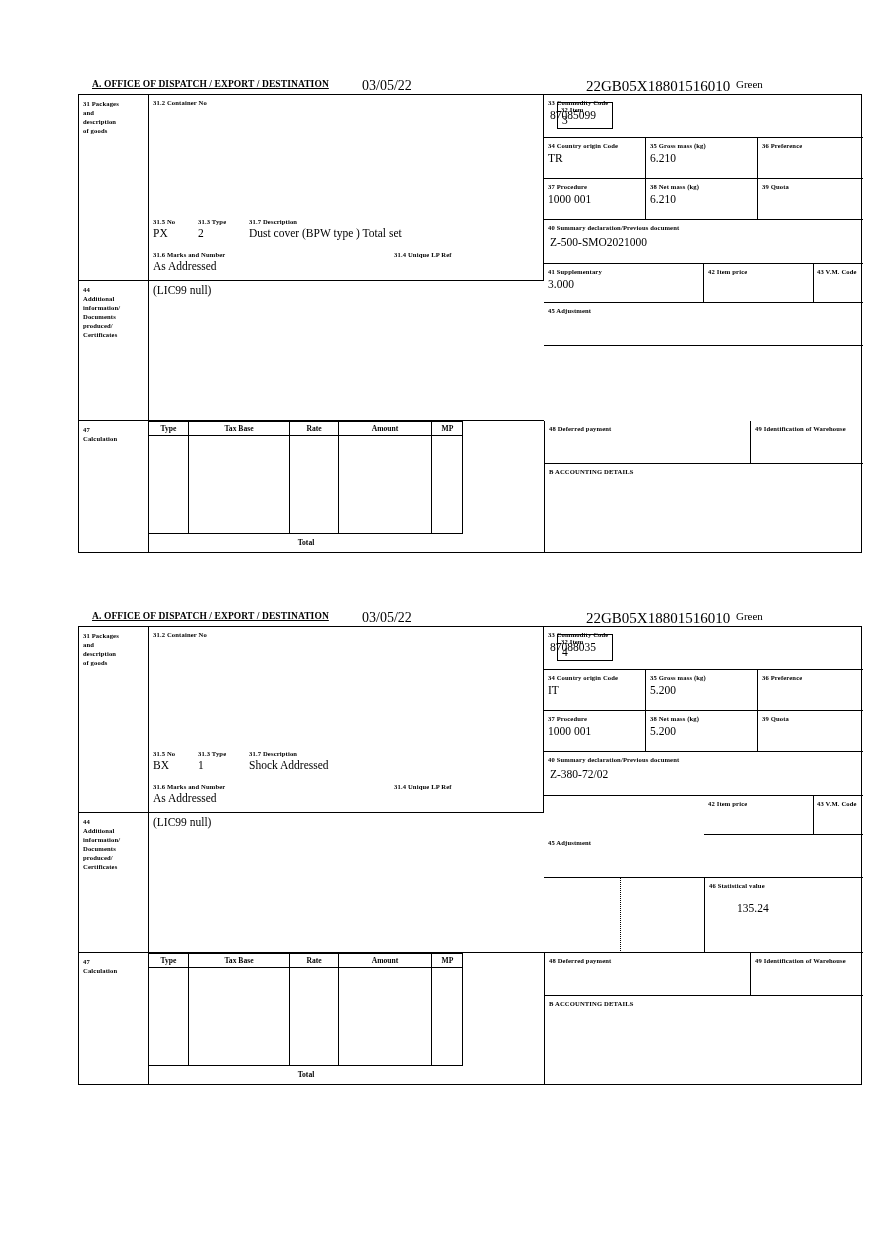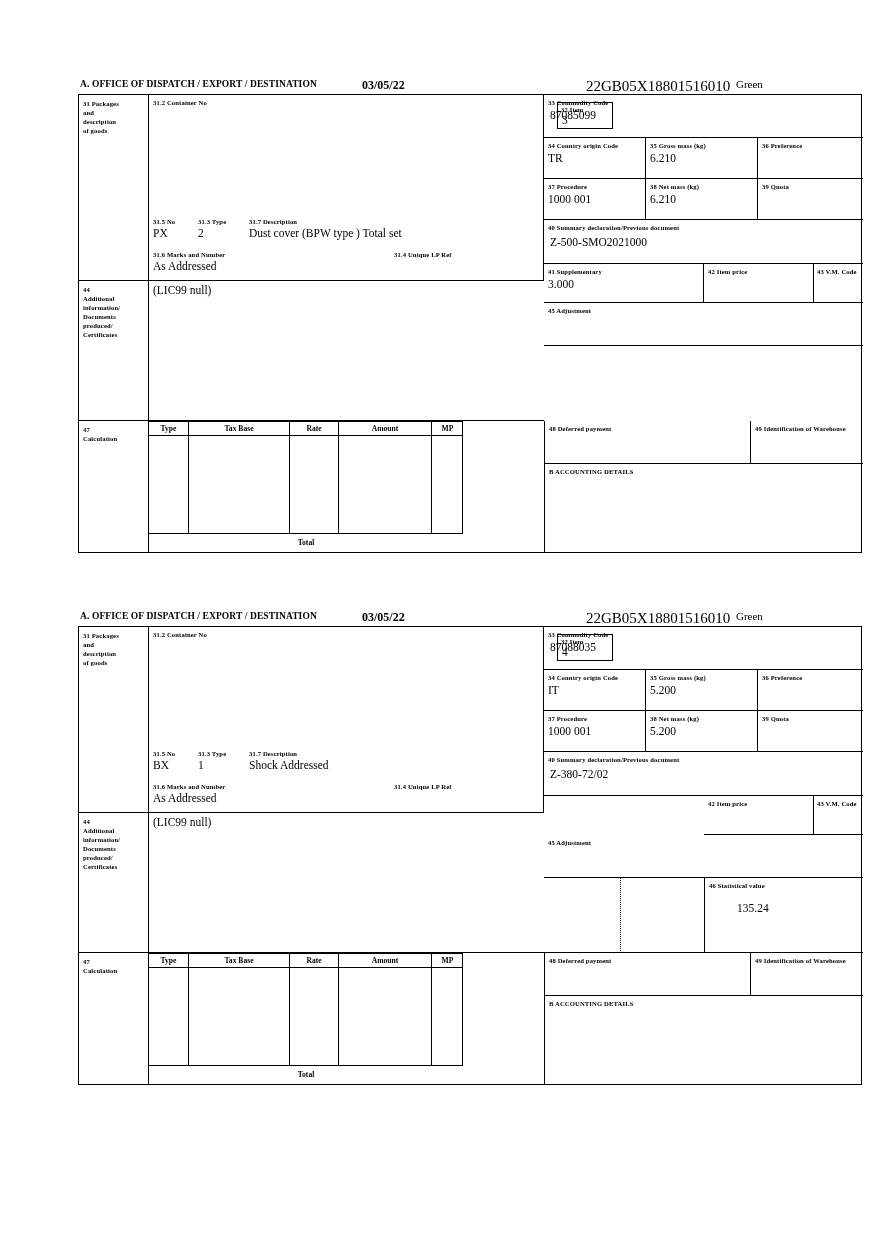--- a/index.html
+++ b/index.html
@@ -30,30 +30,31 @@
   
   .hdr {
     position: relative;
     height: 16px;
     font-size: 9.5px;
     font-weight: bold;
     font-family: "Liberation Serif", serif;
   }
   .hdr .h-office {
     position: absolute;
-    left: 2px;
+    left: 14px;
     top: 1px;
     letter-spacing: 0.1px;
+    text-decoration: underline;
   }
   .hdr .h-date {
     position: absolute;
     left: 284px;
     top: 0px;
-    font-size: 12px;
-    font-weight: bold;
+    font-size: 14px;
+    font-weight: normal;
   }
   .hdr .h-mrn {
     position: absolute;
     left: 508px;
     top: 0px;
     font-size: 15px;
     font-weight: normal;
   }
   .hdr .h-status {
     position: absolute;

